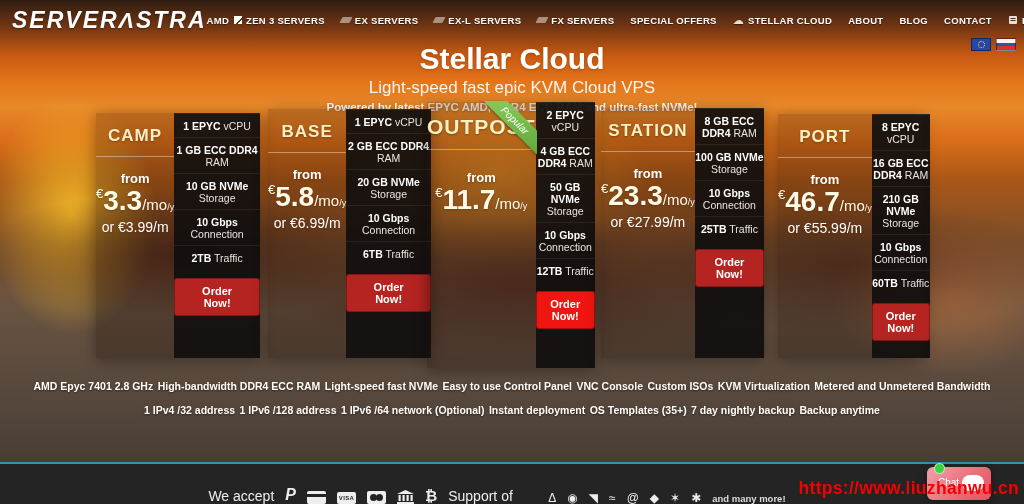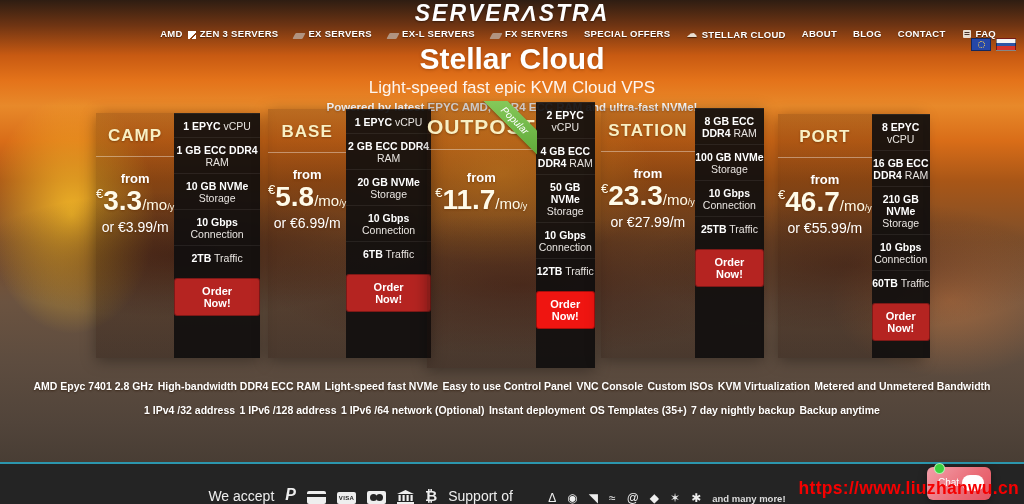--- a/index.html
+++ b/index.html
@@ -11,24 +11,24 @@
       radial-gradient(ellipse 300px 90px at 180px 255px, rgba(58,20,14,0.55), transparent 70%),
       radial-gradient(ellipse 360px 100px at 520px 285px, rgba(70,25,15,0.5), transparent 70%),
       radial-gradient(ellipse 300px 95px at 850px 265px, rgba(60,25,18,0.45), transparent 70%),
       radial-gradient(ellipse 120px 170px at 72px 215px, rgba(255,196,40,0.85), transparent 70%),
       radial-gradient(ellipse 220px 130px at 500px 175px, rgba(255,170,45,0.5), transparent 70%),
       radial-gradient(ellipse 170px 110px at 950px 300px, rgba(255,140,60,0.35), transparent 70%),
       linear-gradient(180deg,#2e1d12 0%,#6e3413 5%,#c85a12 11%,#e4731a 16%,#e8892a 21%,#d96d18 28%,#a85617 36%,#7d4f2b 48%,#6b5340 60%,#5d4c3f 72%,#51443a 84%,#473c33 93%,#40362e 100%);
   }
 
   
-  .topnav { position:absolute; top:0; left:0; right:0; height:40px; display:flex; align-items:center; padding:0 28px; z-index:4;flex-direction:column; }
+  .topnav { position:absolute; top:0; left:0; right:0; height:40px; display:flex; align-items:center; padding:0 12px; z-index:4; }
   .logo { font-size:23px; font-style:italic; font-weight:600; color:#fff; letter-spacing:2px; text-shadow:0 1px 2px rgba(0,0,0,.4); cursor:pointer; }
   .nav-items { margin-left:auto; display:flex; align-items:center; gap:16px; }
-  .nav-item { display:flex; align-items:flex-end; gap:4px; color:#fff; font-size:9.5px; font-weight:bold; letter-spacing:.3px; cursor:pointer; white-space:nowrap; text-shadow:0 1px 1px rgba(0,0,0,.5); }
+  .nav-item { display:flex; align-items:center; gap:4px; color:#fff; font-size:9.5px; font-weight:bold; letter-spacing:.3px; cursor:pointer; white-space:nowrap; text-shadow:0 1px 1px rgba(0,0,0,.5); }
   .amd-mark { display:inline-block; width:8px; height:8px; margin-left:1px;
     background:linear-gradient(135deg,#fff 0 58%, transparent 58%), linear-gradient(315deg,#fff 0 30%, transparent 30%);
   }
   .srv-icon { display:inline-block; width:10px; height:6px; background:#b7a294; transform:skewX(-28deg); border-radius:1px; opacity:.85; }
   .glyph-icon { font-size:11px; color:#e8ded2; font-weight:normal; }
   .person-icon svg, .book-icon svg { display:block; }
 
   .flags { position:absolute; top:38px; right:8px; display:flex; gap:5px; z-index:4; }
   .flag { width:20px; height:13px; border:1px solid rgba(0,0,0,.45); cursor:pointer; }
   .flag-eu { background:#2647a8; display:flex; align-items:center; justify-content:center; }

